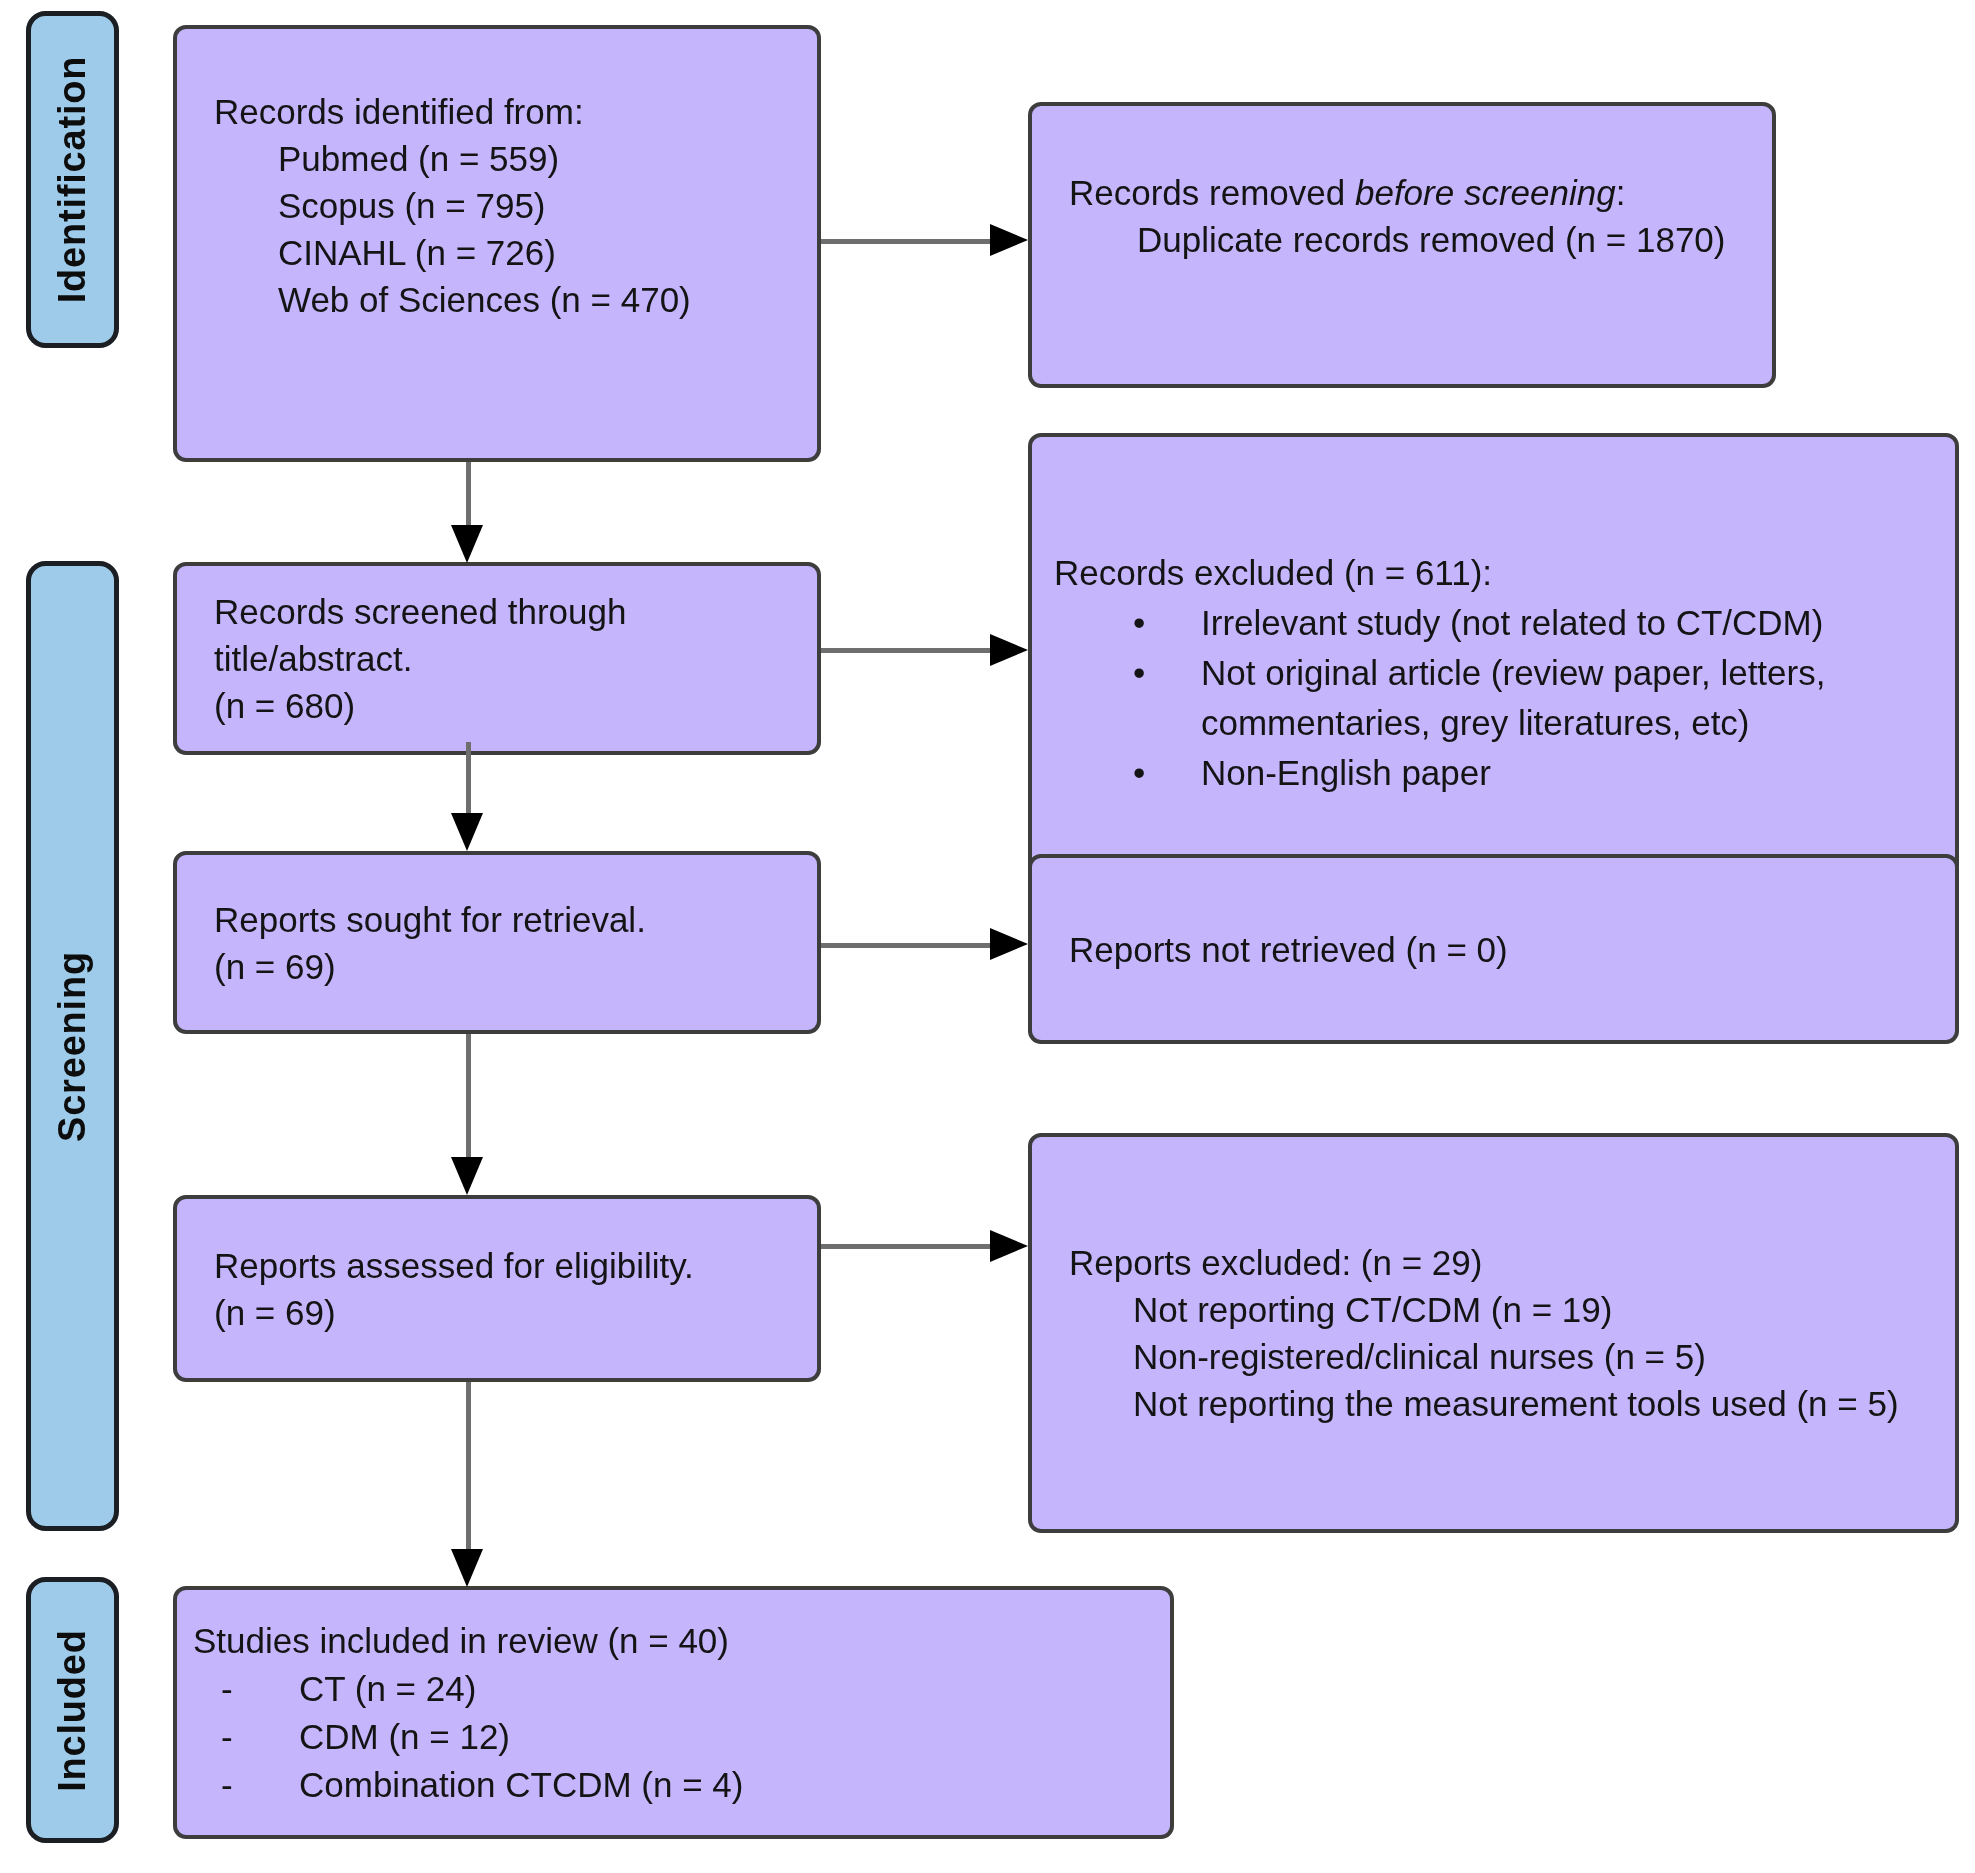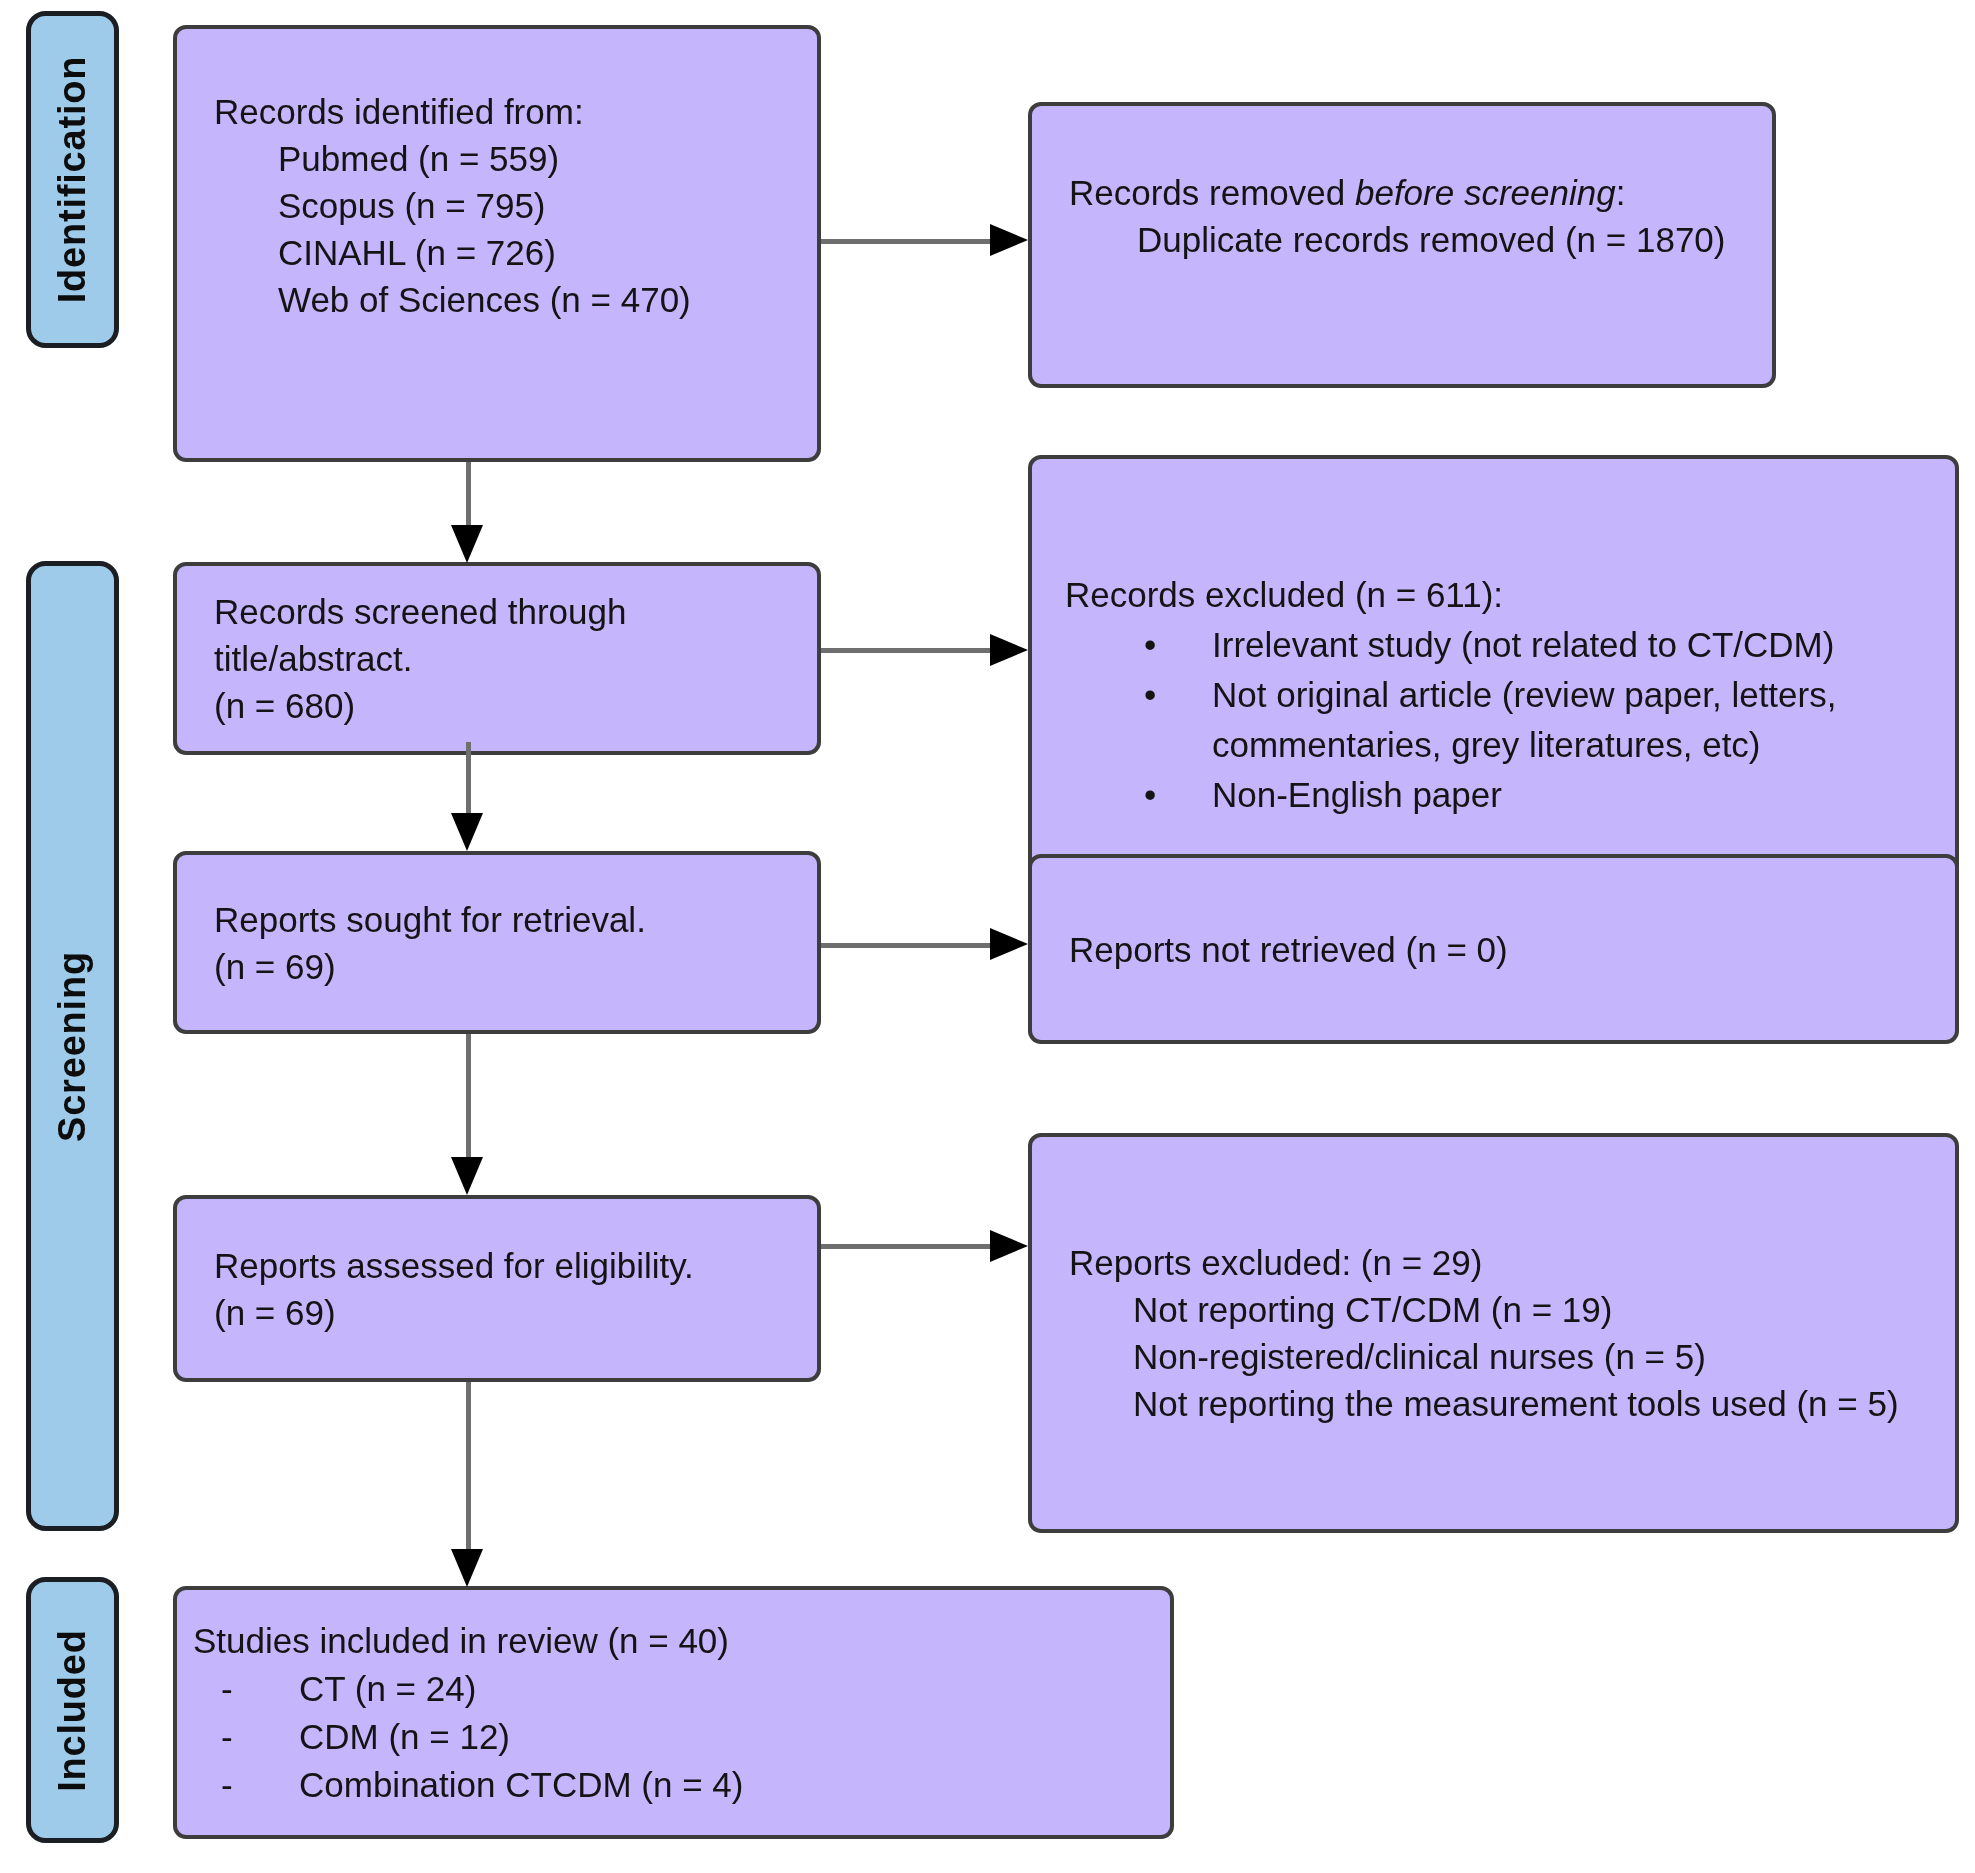--- a/index.html
+++ b/index.html
@@ -43,21 +43,21 @@
     box-sizing:border-box;
     display:flex;flex-direction:column;justify-content:center;
   }
   .box-records-identified{left:173px;top:25px;width:648px;height:437px;justify-content:flex-start;padding:59px 21px 15px 37px;}
   .box-records-screened{left:173px;top:562px;width:648px;height:193px;padding-left:37px;}
   .box-reports-sought{left:173px;top:851px;width:648px;height:183px;padding-left:37px;}
   .box-reports-assessed{left:173px;top:1195px;width:648px;height:187px;padding-left:37px;}
   .box-studies-included{left:173px;top:1586px;width:1001px;height:253px;padding-left:16px;line-height:48px;}
 
   .rbox-records-removed{left:1028px;top:102px;width:748px;height:286px;justify-content:flex-start;padding:63px 18px 0 37px;}
-  .rbox-records-excluded{left:1028px;top:455px;width:931px;height:480px;padding:0 18px 0 33px;line-height:50px;}
+  .rbox-records-excluded{left:1028px;top:433px;width:931px;height:480px;padding:0 18px 0 22px;line-height:50px;}
   .rbox-reports-not-retrieved{left:1028px;top:854px;width:931px;height:190px;padding-left:37px;}
   .rbox-reports-excluded{left:1028px;top:1133px;width:931px;height:400px;padding:0 19.6px 0 37px;}
 
   .indent{margin-left:64px;}
   .indent-sm{margin-left:68px;}
   .em{font-style:italic;}
 
   .bullet-item{display:flex;padding-left:79px;}
   .bullet-item .marker{width:68px;flex:none;}
   .dash-item{display:flex;margin-left:28px;}

